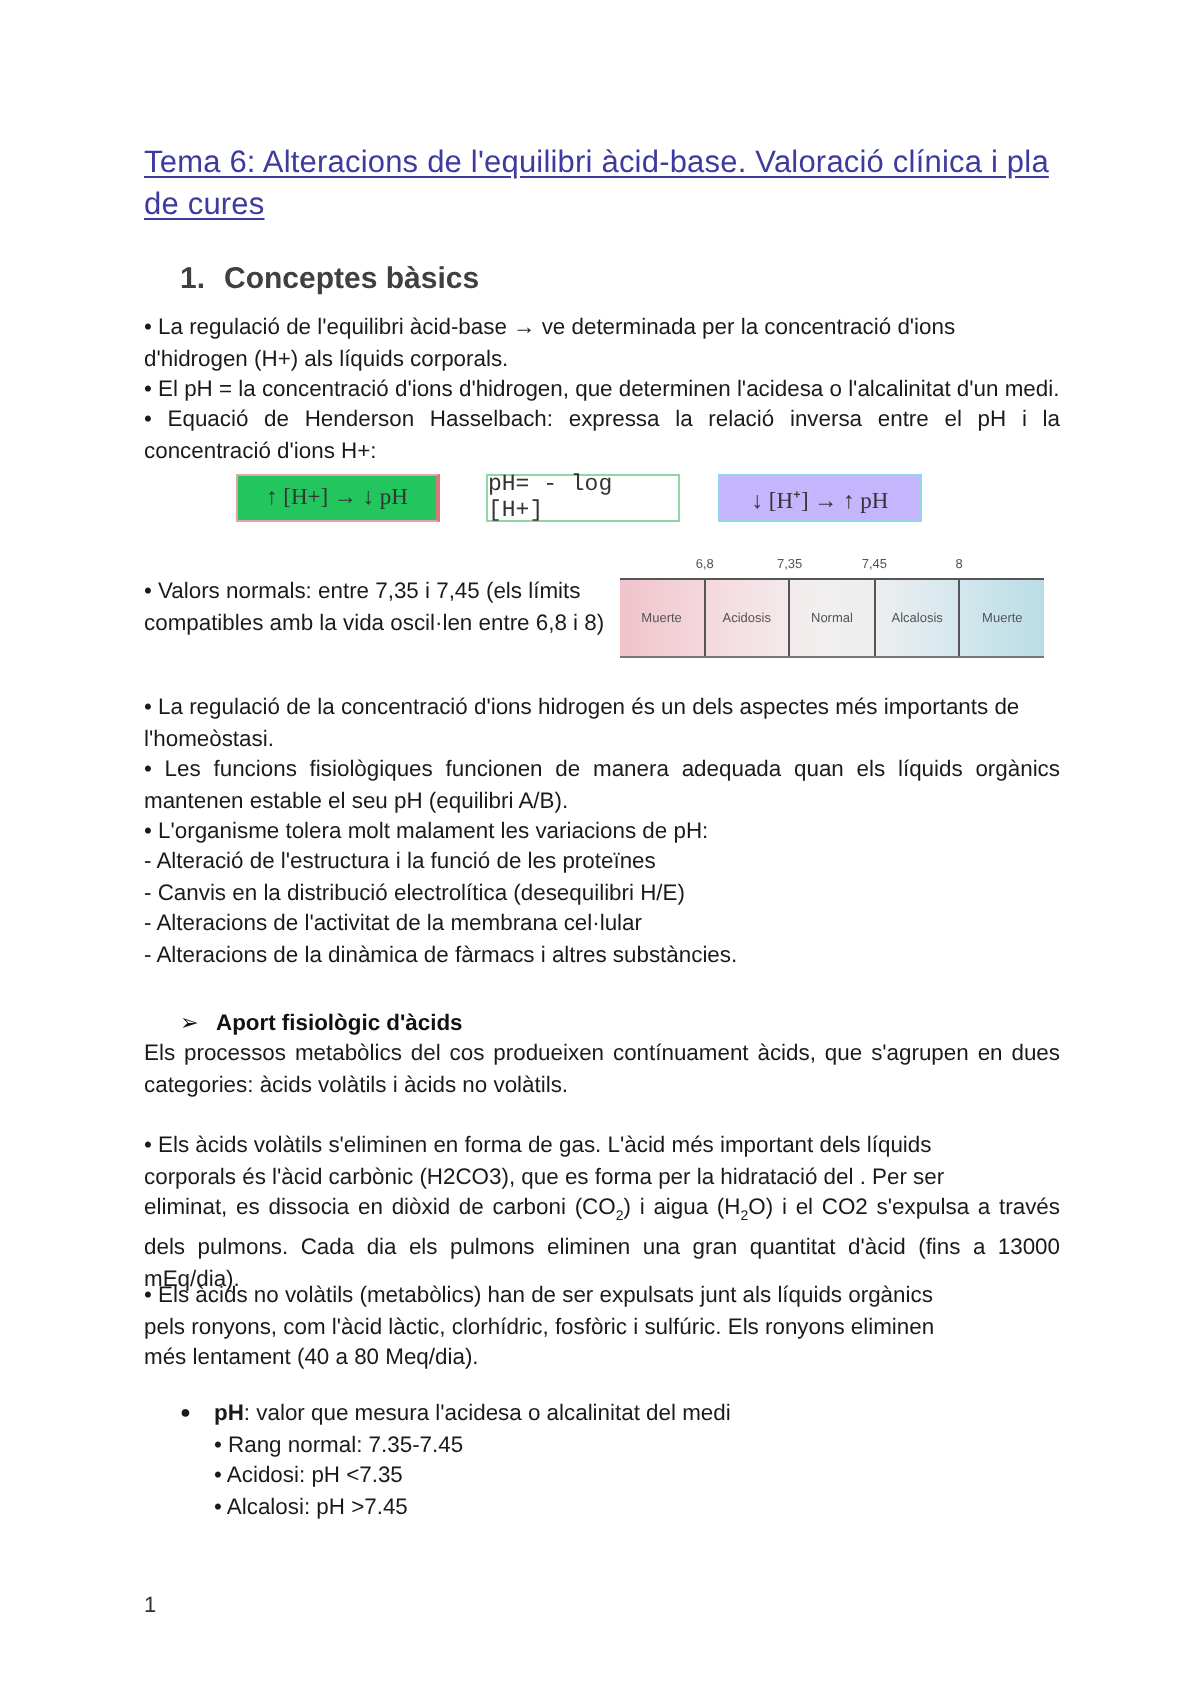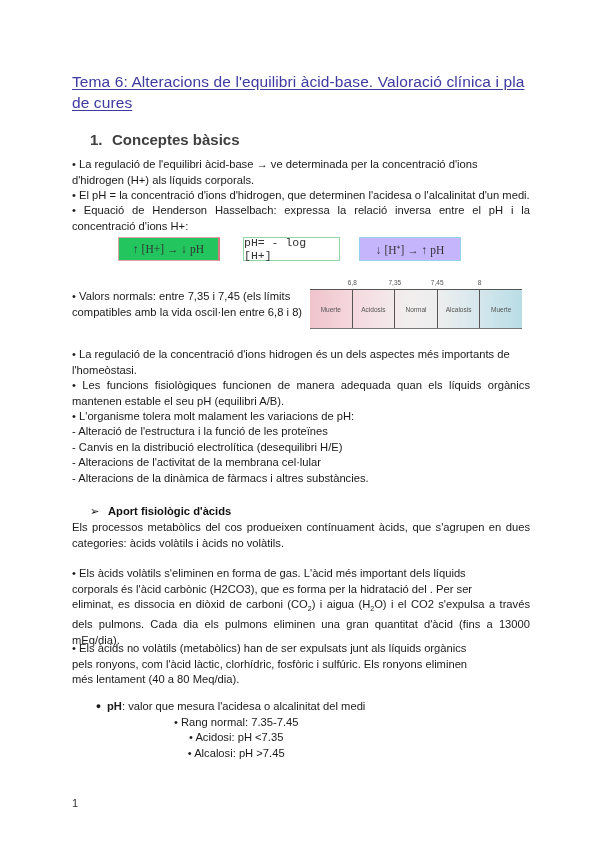--- a/index.html
+++ b/index.html
@@ -46,21 +46,21 @@
     }
     .zone {
       flex: 1; display: flex; align-items: center; justify-content: center;
       font-size: 6.5px; color: #555; border-right: 1.5px solid #555;
     }
     .zone:last-child { border-right: none; }
     .sub-heading {
       position: absolute; left: 90px; top: 474px; font-size: 11.2px; font-weight: bold; color: #111; margin-top: 31px;
     }
     .sub-heading .arrow { display: inline-block; width: 18px; font-weight: normal; }
-    .ph-block { position: absolute; left: 90px; top: 699px; font-size: 11.2px; line-height: 15.5px; text-align: center; }
+    .ph-block { position: absolute; left: 90px; top: 699px; font-size: 11.2px; line-height: 15.5px; }
     .ph-block .dot { display: inline-block; width: 17px; font-size: 9px; vertical-align: 1px; }
     .ph-sub { padding-left: 17px; }
     .page-num { position: absolute; left: 72px; top: 797px; font-size: 11px; color: #333; }
     sub { font-size: 7px; }
   </style>
 </head>
 <body>
 
 <div class="page">
 

